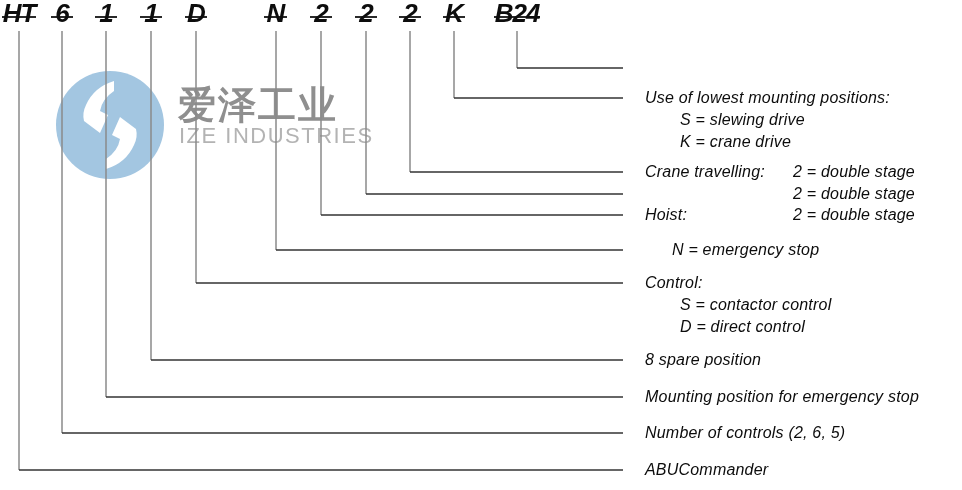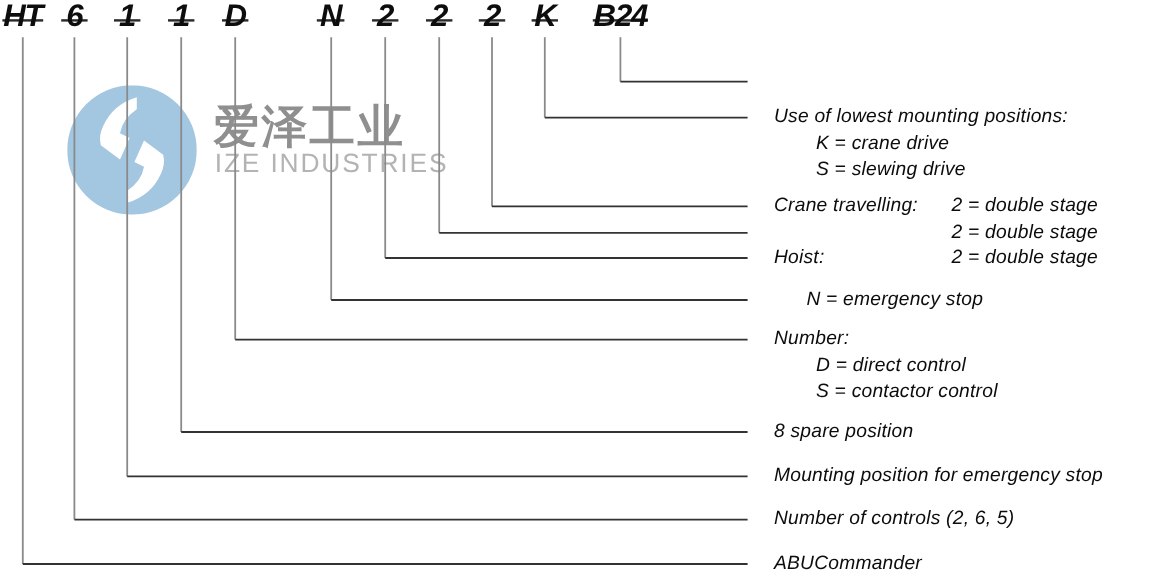--- a/index.html
+++ b/index.html
@@ -81,42 +81,42 @@
   <div class="code" style="left:264px;width:23px"><span>N</span></div>
   <div class="code" style="left:310px;width:22px"><span>2</span></div>
   <div class="code" style="left:355px;width:22px"><span>2</span></div>
   <div class="code" style="left:399px;width:22px"><span>2</span></div>
   <div class="code" style="left:443px;width:22px"><span>K</span></div>
   <div class="code" style="left:494px;width:46px"><span>B24</span></div>
 
 
   <div class="lbl" style="left:645px;top:87px">
     <div>Use of lowest mounting positions:</div>
+    <div class="opt">S = slewing drive</div>
     <div class="opt">K = crane drive</div>
-    <div class="opt">S = slewing drive</div>
   </div>
 
   <div class="lbl" style="left:645px;top:161px">
     <span>Crane travelling:</span>
     <span class="val">2 = double stage</span>
   </div>
   <div class="lbl" style="left:645px;top:183px">
     <span class="val">2 = double stage</span>
   </div>
   <div class="lbl" style="left:645px;top:204px">
     <span>Hoist:</span>
     <span class="val">2 = double stage</span>
   </div>
 
   <div class="lbl" style="left:672px;top:239px">N = emergency stop</div>
 
   <div class="lbl" style="left:645px;top:272px">
-    <div>Number:</div>
+    <div>Control:</div>
+    <div class="opt">S = contactor control</div>
     <div class="opt">D = direct control</div>
-    <div class="opt">S = contactor control</div>
   </div>
 
   <div class="lbl" style="left:645px;top:349px">8 spare position</div>
   <div class="lbl" style="left:645px;top:386px">Mounting position for emergency stop</div>
   <div class="lbl" style="left:645px;top:422px">Number of controls (2, 6, 5)</div>
   <div class="lbl" style="left:645px;top:459px">ABUCommander</div>
 
 </div>
 
 </body></html>

